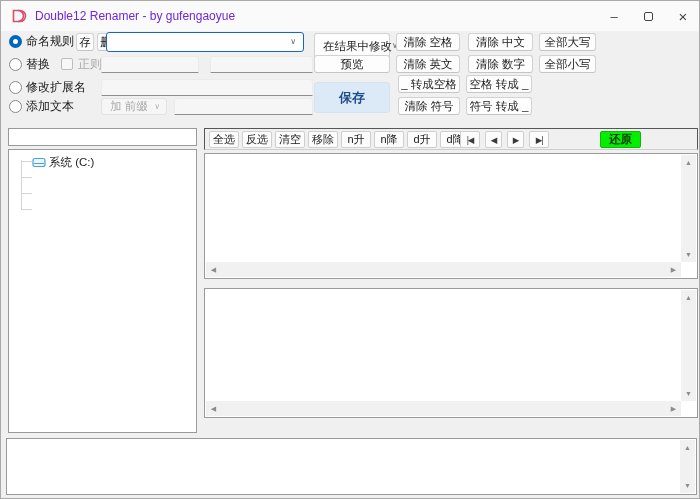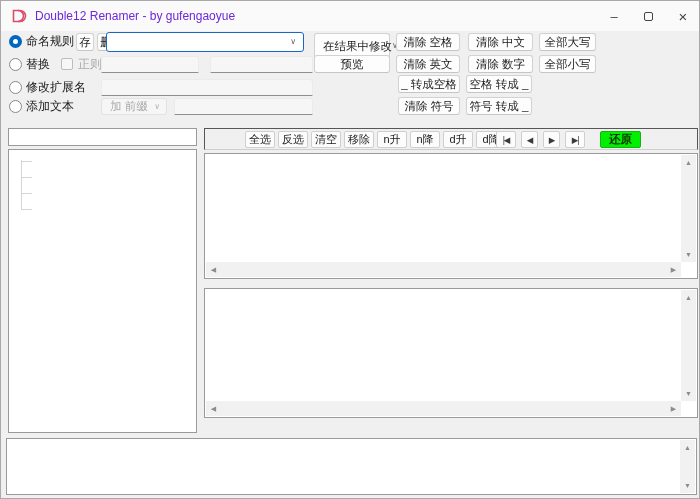--- a/index.html
+++ b/index.html
@@ -56,21 +56,21 @@
   .tree-item { position:absolute; left:0; height:16px; display:flex; align-items:center; }
   .tree-item .drive-ic { position:absolute; left:23px; }
   .tree-item .tlabel { position:absolute; left:40px; font-size:11.5px; white-space:nowrap; color:#222; }
   .tree-stub { position:absolute; height:1px; background:#d5d5d5; left:12px; width:11px; }
   #tree-vline { position:absolute; left:12px; width:1px; background:#d5d5d5; }
 
   
   #toolbar { background:#f0f0f0; border:1px solid #565656; border-bottom-color:#cfcfcf; }
   .tb-btn { position:absolute; top:2px; height:17px; background:#fcfcfc; border:1px solid #cfcfcf;
             border-radius:2px; font-size:11px; display:flex; align-items:center; justify-content:center;
-            white-space:nowrap;margin-left:36px; }
+            white-space:nowrap; }
   #restore-btn { position:absolute; top:2px; height:17px; font-size:11.5px; font-weight:bold;
                  color:#0b3300; border:1px solid #17b117; border-radius:2px;
                  display:flex; align-items:center; justify-content:center; }
   .nav-glyph { font-size:8.5px; color:#3a3a3a; letter-spacing:-1px; }
 </style>
 </head>
 <body>
 
 <div id="app">
 
@@ -117,20 +117,21 @@
     <span>加 前缀</span>
     <span class="chev" style="color:#b5b5b5">∨</span>
   </div>
   <div class="abs field-dis" style="left:173px;top:97px;width:139px;height:17px"></div>
 
   <div class="abs btn dropdown" style="left:313px;top:32px;width:76px;height:26px">
     <span>在结果中修改</span>
     <span class="chev">∨</span>
   </div>
   <div class="abs btn" style="left:313px;top:54px;width:76px;height:18px">预览</div>
+  <div class="abs btn" style="left:313px;top:81px;width:76px;height:31px;background:#dce9f7;border-color:#d3e3f4;color:#1d4e89;font-weight:bold;font-size:13px">保存</div>
 
   <div class="abs btn" style="left:395px;top:32px;width:64px;height:18px">清除 空格</div>
   <div class="abs btn" style="left:395px;top:54px;width:64px;height:18px">清除 英文</div>
   <div class="abs btn" style="left:397px;top:74px;width:62px;height:18px">_ 转成空格</div>
   <div class="abs btn" style="left:397px;top:96px;width:62px;height:18px">清除 符号</div>
 
   <div class="abs btn" style="left:467px;top:32px;width:65px;height:18px">清除 中文</div>
   <div class="abs btn" style="left:467px;top:54px;width:65px;height:18px">清除 数字</div>
   <div class="abs btn" style="left:465px;top:74px;width:66px;height:18px">空格 转成 _</div>
   <div class="abs btn" style="left:465px;top:96px;width:66px;height:18px">符号 转成 _</div>
@@ -139,20 +140,27 @@
   <div class="abs btn" style="left:538px;top:54px;width:57px;height:18px">全部小写</div>
 
   <input class="abs" id="filter-input" style="left: 7px; top: 127px; width: 189px; height: 18px;" value="">
   <div class="abs panel" style="left:7px;top:148px;width:189px;height:284px">
     <div id="tree-vline" style="top:10px;height:49px"></div>
     <div class="tree-stub" style="top:11px"></div>
     <div class="tree-stub" style="top:27px"></div>
     <div class="tree-stub" style="top:43px"></div>
     <div class="tree-stub" style="top:59px"></div>
 
+    <div class="tree-item" style="top:4px;width:100%">
+      <svg class="drive-ic" width="14" height="11" viewBox="0 0 14 11">
+        <rect x="1" y="1.5" width="12" height="8" rx="2" fill="#eaf5fc" stroke="#4aa3d8" stroke-width="1.2"></rect>
+        <line x1="2" y1="6.5" x2="12" y2="6.5" stroke="#4aa3d8" stroke-width="1"></line>
+      </svg>
+      <span class="tlabel">系统 (C:)</span>
+    </div>
   </div>
 
   <div class="abs" id="toolbar" style="left:203px;top:127px;width:494px;height:22px">
     <div class="tb-btn" style="left:4px;width:30px">全选</div>
     <div class="tb-btn" style="left:37px;width:30px">反选</div>
     <div class="tb-btn" style="left:70px;width:30px">清空</div>
     <div class="tb-btn" style="left:103px;width:30px">移除</div>
     <div class="tb-btn" style="left:136px;width:30px">n升</div>
     <div class="tb-btn" style="left:169px;width:30px">n降</div>
     <div class="tb-btn" style="left:202px;width:30px">d升</div>

